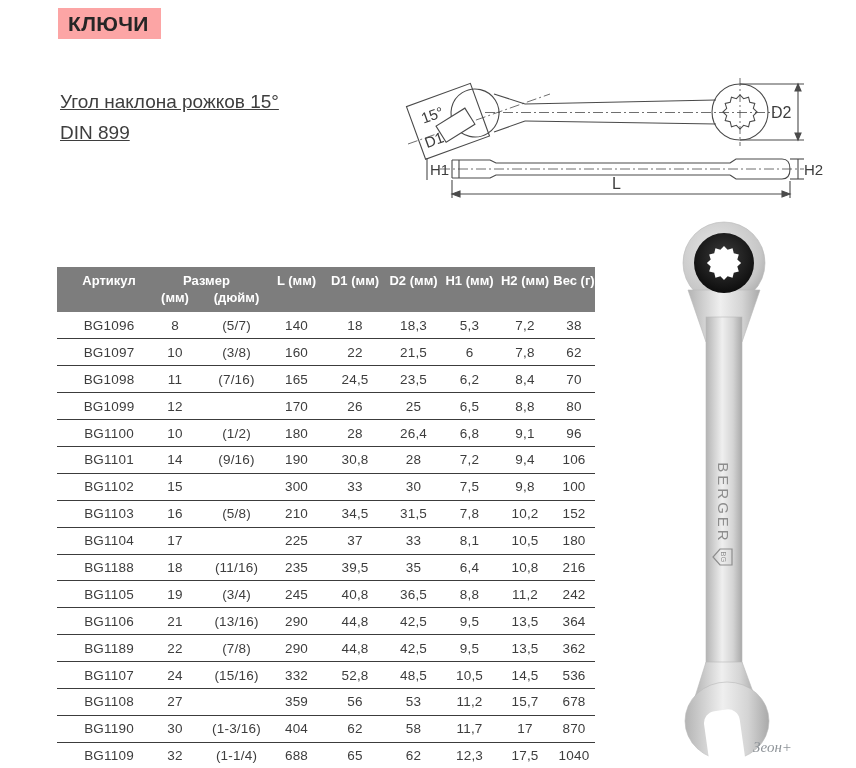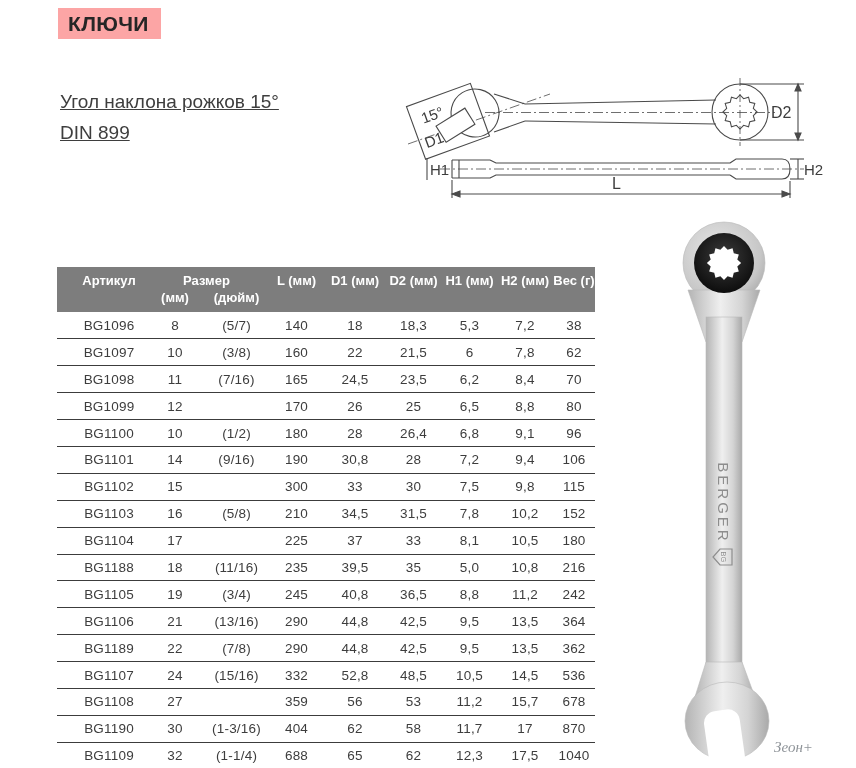--- a/index.html
+++ b/index.html
@@ -35,21 +35,21 @@
   .spec-table th.art, .spec-table td.art { text-align:center; padding-left:16px; }
   .spec-table tbody td {
     height:26.9px; text-align:center; border-bottom:1px solid #3c3c3c;
     font-size:13.5px; letter-spacing:.2px;
   }
   
   .photo { position:absolute; left:618px; top:212px; width:238px; height:556px; }
   
   .watermark {
     position:absolute; left:753px; top:739px; font-family:"Liberation Serif",serif;
-    font-style:italic; font-size:15px; color:#8f9499;margin-left:21px;
+    font-style:italic; font-size:15px; color:#8f9499;
   }
 </style>
 </head>
 <body>
 
 <div class="badge">
   <span class="badge-line">КЛЮЧИ</span>
 </div>
 
 <div class="specs">
@@ -208,21 +208,21 @@
       </tr>
       <tr>
         <td class="art">BG1102</td>
         <td>15</td>
         <td></td>
         <td>300</td>
         <td>33</td>
         <td>30</td>
         <td>7,5</td>
         <td>9,8</td>
-        <td>115</td>
+        <td>100</td>
       </tr>
       <tr>
         <td class="art">BG1103</td>
         <td>16</td>
         <td>(5/8)</td>
         <td>210</td>
         <td>34,5</td>
         <td>31,5</td>
         <td>7,8</td>
         <td>10,2</td>
@@ -239,21 +239,21 @@
         <td>10,5</td>
         <td>180</td>
       </tr>
       <tr>
         <td class="art">BG1188</td>
         <td>18</td>
         <td>(11/16)</td>
         <td>235</td>
         <td>39,5</td>
         <td>35</td>
-        <td>5,0</td>
+        <td>6,4</td>
         <td>10,8</td>
         <td>216</td>
       </tr>
       <tr>
         <td class="art">BG1105</td>
         <td>19</td>
         <td>(3/4)</td>
         <td>245</td>
         <td>40,8</td>
         <td>36,5</td>

